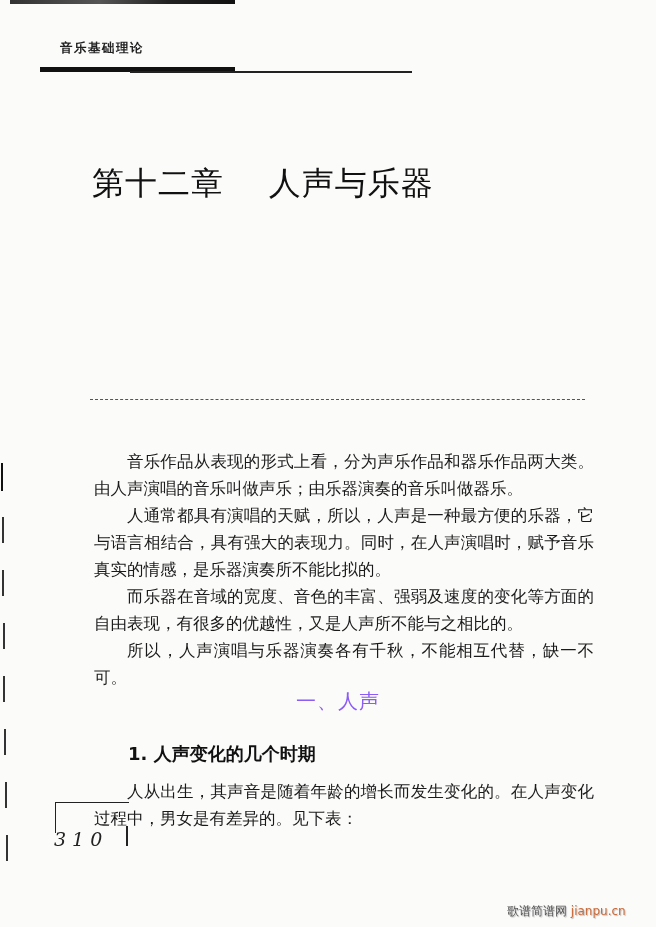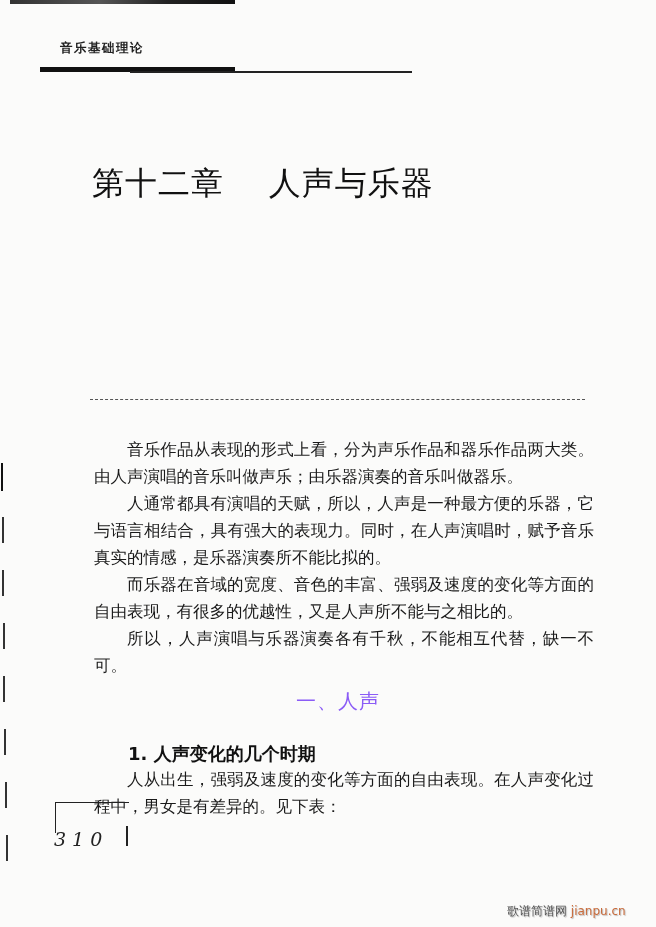--- a/index.html
+++ b/index.html
@@ -13,21 +13,21 @@
       background: linear-gradient(to right, #333 0%, #555 40%, #222 70%, #111 100%); }
     .running-head { position: absolute; left: 40px; top: 40px; font-size: 12.5px; letter-spacing: 1.5px;
       font-family: "DejaVu Sans", "Liberation Sans", sans-serif; font-weight: bold; color: #222; margin-left: 20px; }
     .head-bar-thick { position: absolute; left: 40px; top: 67px; width: 195px; height: 5px; background: #111; }
     .head-bar-thin { position: absolute; left: 130px; top: 71px; width: 282px; height: 2px; background: #222; }
     .chapter-title { position: absolute; left: 92px; top: 162px; font-size: 32px; letter-spacing: 1px;
       font-family: "DejaVu Serif", "Liberation Serif", serif; color: #111; white-space: pre; text-align: right; }
     .chapter-rule { position: absolute; left: 90px; top: 399px; width: 495px; height: 0;
       border-top: 1px dashed #555; }
     .body-text { position: absolute; left: 94px; width: 500px; font-size: 16.5px; line-height: 27px;
-      font-family: "DejaVu Sans", "Liberation Sans", sans-serif; color: #1a1a1a; }
+      font-family: "DejaVu Sans", "Liberation Sans", sans-serif; color: #1a1a1a; margin-top: 12px; }
     .para { margin: 0; text-indent: 33px; text-align: justify; }
     .section-title { position: absolute; left: 296px; top: 688px; font-size: 20px; font-weight: normal;
       font-family: "DejaVu Sans", "Liberation Sans", sans-serif; color: #8b5cf6; letter-spacing: 1px; }
     .subsection-title { position: absolute; left: 128px; top: 742px; font-size: 18px; font-weight: bold;
       font-family: "DejaVu Sans", "Liberation Sans", sans-serif; color: #111; }
     .page-number-box { position: absolute; left: 55px; top: 802px; width: 73px; height: 30px;
       border-top: 1px solid #222; border-left: 1px solid #222; }
     .page-number-tick { position: absolute; left: 126px; top: 826px; width: 2px; height: 20px; background: #222; }
     .page-number { position: absolute; left: 54px; top: 828px; font-size: 19px; font-style: italic;
       letter-spacing: 6px; font-family: "DejaVu Serif", "Liberation Serif", serif; color: #222; }
@@ -52,21 +52,21 @@
   <p class="para">音乐作品从表现的形式上看，分为声乐作品和器乐作品两大类。由人声演唱的音乐叫做声乐；由乐器演奏的音乐叫做器乐。</p>
   <p class="para">人通常都具有演唱的天赋，所以，人声是一种最方便的乐器，它与语言相结合，具有强大的表现力。同时，在人声演唱时，赋予音乐真实的情感，是乐器演奏所不能比拟的。</p>
   <p class="para">而乐器在音域的宽度、音色的丰富、强弱及速度的变化等方面的自由表现，有很多的优越性，又是人声所不能与之相比的。</p>
   <p class="para">所以，人声演唱与乐器演奏各有千秋，不能相互代替，缺一不可。</p>
 </div>
 
 <div class="section-title">一、人声</div>
 <div class="subsection-title">1. 人声变化的几个时期</div>
 
 <div class="body-text" style="top:766px;">
-  <p class="para">人从出生，强弱及速度的变化等方面的自由表现。在人声变化过程中，男女是有差异的。见下表：</p>
+  <p class="para">人从出生，其声音是随着年龄的增长而发生变化的。在人声变化过程中，男女是有差异的。见下表：</p>
 </div>
 
 <div class="page-number-box"></div>
 <div class="page-number-tick"></div>
 <div class="page-number">310</div>
 
 <div class="margin-mark" style="left:1px; top:463px; height:28px; background:#111;"></div>
 <div class="margin-mark" style="left:2px; top:517px; height:26px;"></div>
 <div class="margin-mark" style="left:2px; top:570px; height:26px;"></div>
 <div class="margin-mark" style="left:3px; top:623px; height:26px;"></div>

